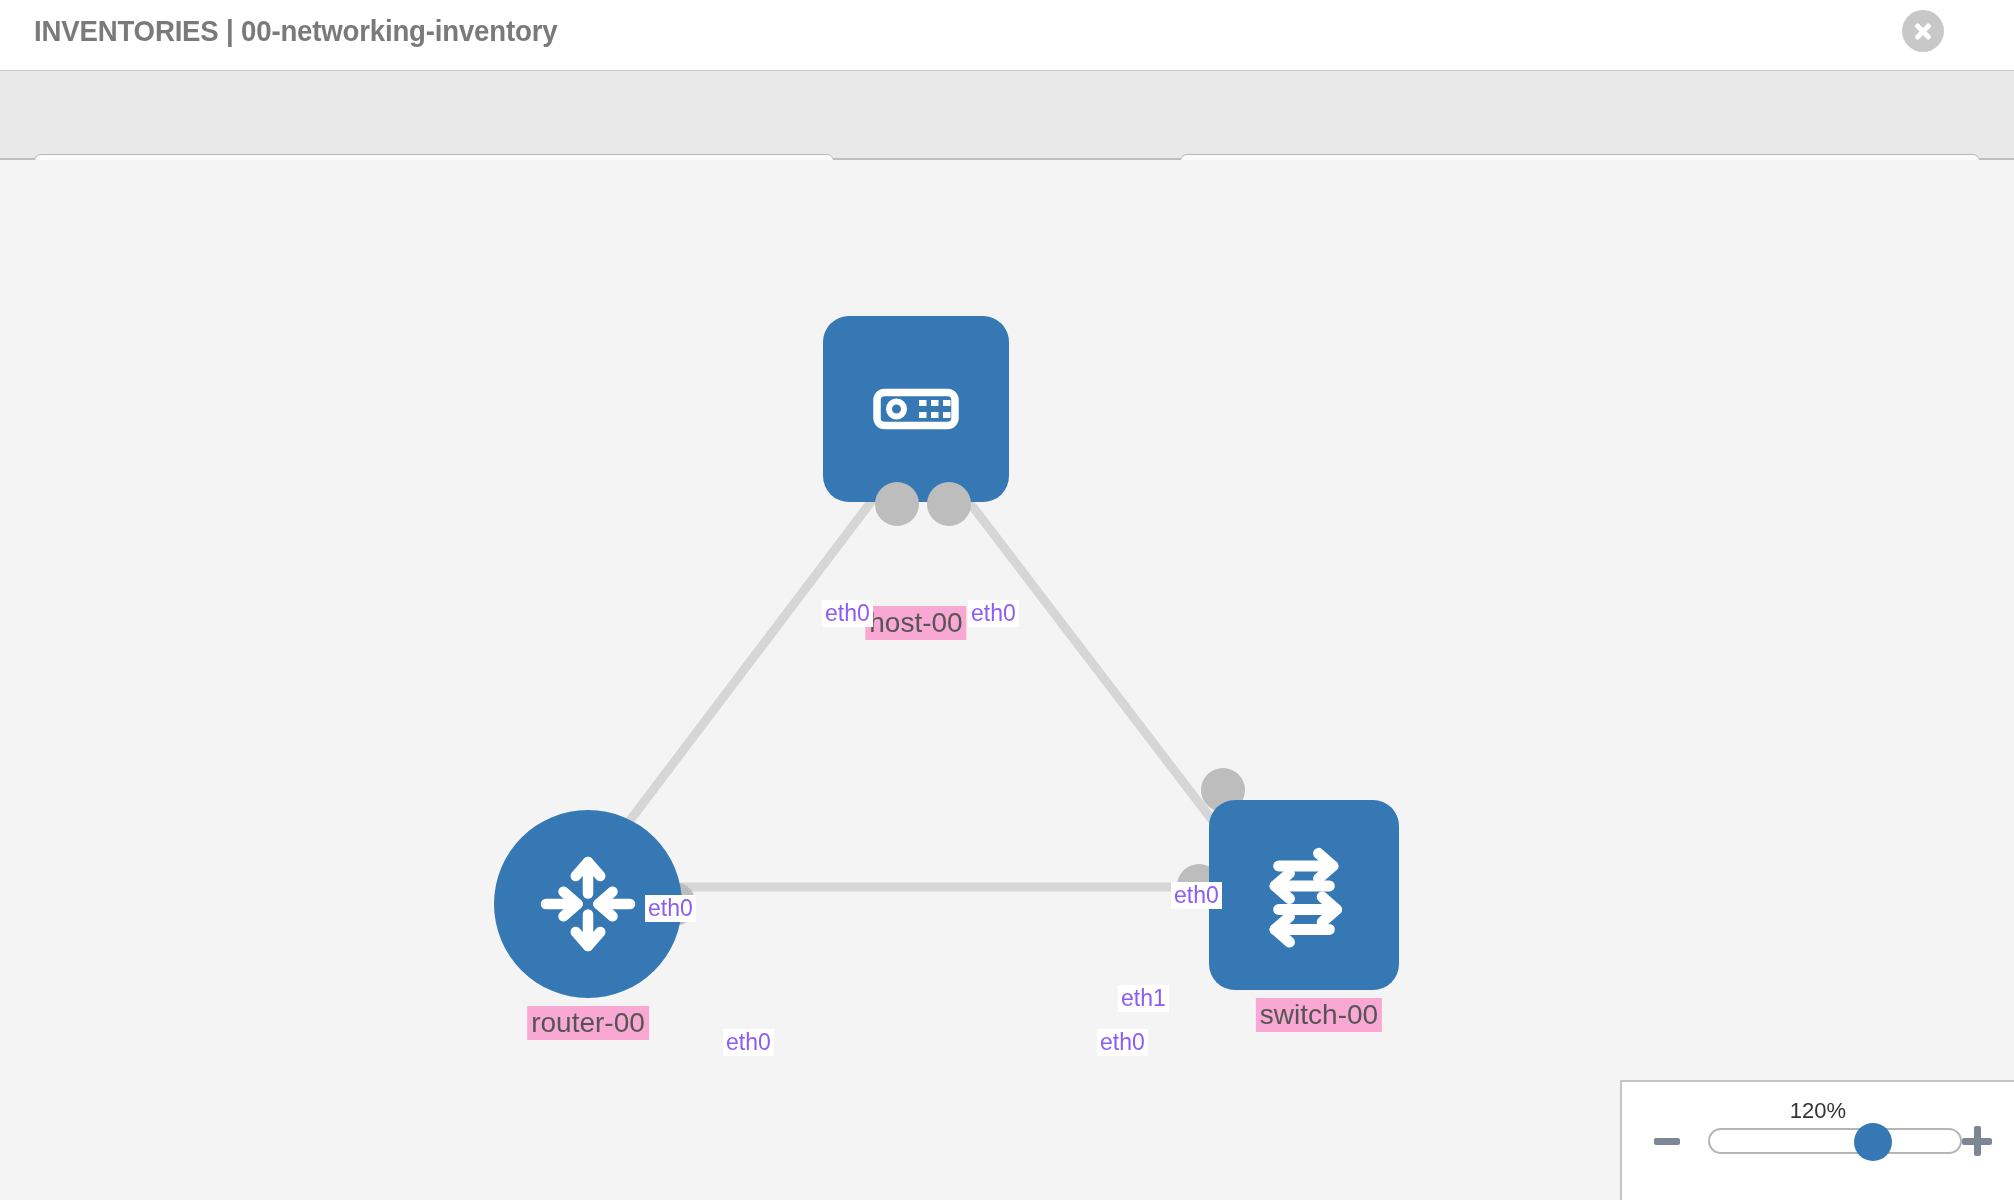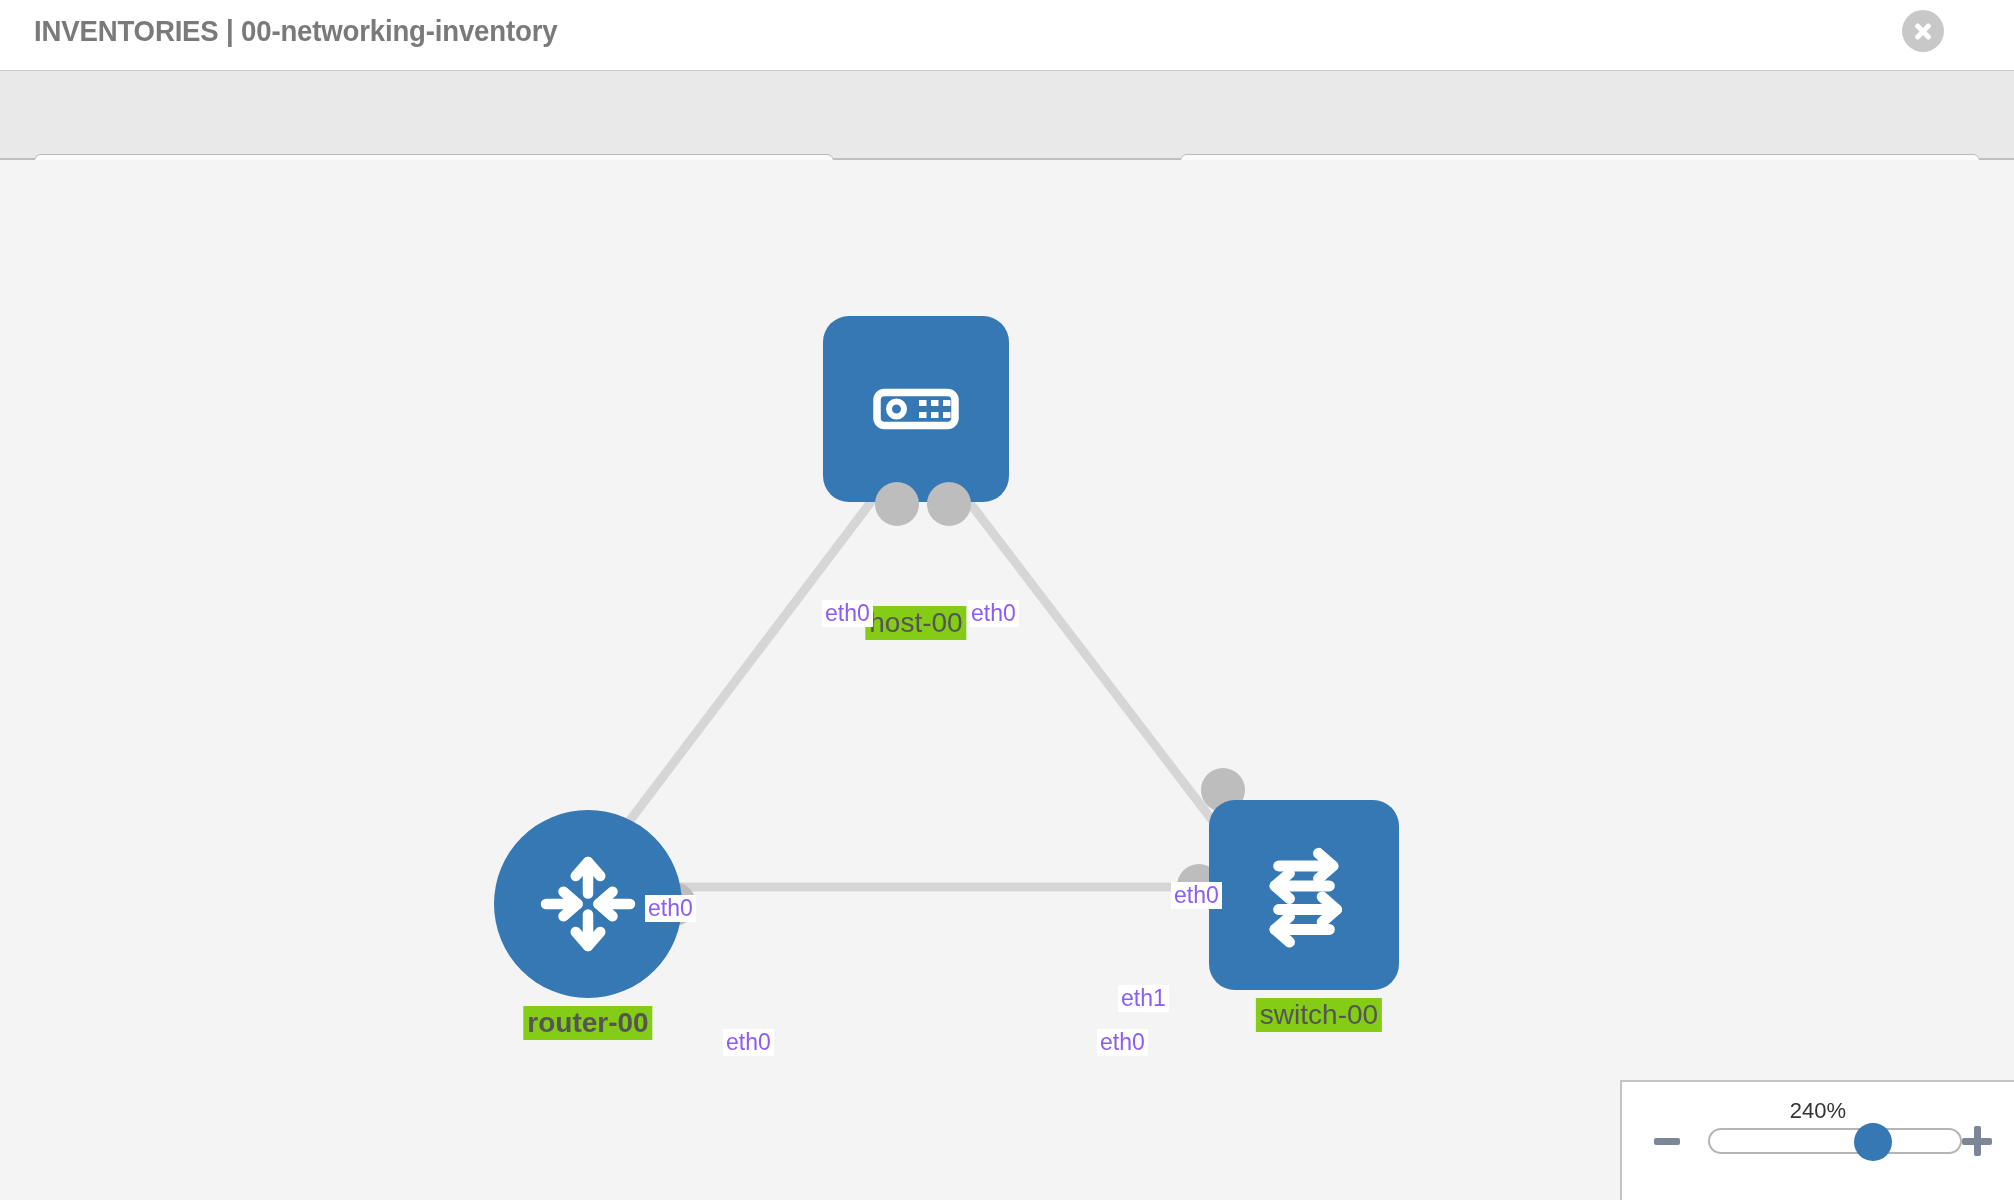--- a/index.html
+++ b/index.html
@@ -82,21 +82,21 @@
     position: absolute; left: 0; top: 0;
     background: #3578b4;
     display: flex; align-items: center; justify-content: center;
   }
   .shape-rounded { border-radius: 26px; }
   .shape-circle  { border-radius: 50%; }
 
   .node-label {
     position: absolute; white-space: nowrap;
     font-size: 28px; color: #555555;
-    background: #84cc16; padding: 1px 4px;
+    background: #f9a8d4; padding: 1px 4px;
     left: 50%; transform: translateX(-50%);
   }
 
   .port {
     position: absolute; width: 44px; height: 44px;
     border-radius: 50%; background: #bdbdbd;
   }
 
   .edge-label {
     position: absolute; white-space: nowrap;
@@ -216,21 +216,21 @@
               <path d="M25 16 L32 8 L39 16"></path>
             <path d="M32 56 L32 38"></path>
               <path d="M25 48 L32 56 L39 48"></path>
             <path d="M8 32 L26 32"></path>
               <path d="M18 25 L26 32 L18 39"></path>
             <path d="M56 32 L38 32"></path>
               <path d="M46 25 L38 32 L46 39"></path>
           </g>
         </svg>
       </div>
-      <div class="node-label" style="top:196px;font-weight:bold;">router-00</div>
+      <div class="node-label" style="top:196px;">router-00</div>
     </div>
 
     <div class="node" style="left:1209px; top:640px; width:220px; height:190px;">
       <div class="port" style="left:-8px; top:-32px;"></div>
       <div class="port" style="left:-32px; top:64px;"></div>
       <div class="node-shape shape-rounded" style="width:190px; height:190px;">
         <svg viewBox="0 0 64 64" width="116" height="116" aria-hidden="true">
           <g stroke="#ffffff" stroke-width="6" stroke-linecap="round" stroke-linejoin="round" fill="none">
             <path d="M18 16 L48 16"></path>
               <path d="M40 9 L48 16 L40 23"></path>
@@ -250,21 +250,21 @@
     <div class="edge-label" style="left:968px; top:440px;">eth0</div>
     <div class="edge-label" style="left:645px; top:735px;">eth0</div>
     <div class="edge-label" style="left:1171px; top:722px;">eth0</div>
     <div class="edge-label" style="left:723px; top:869px;">eth0</div>
     <div class="edge-label" style="left:1097px; top:869px;">eth0</div>
     <div class="edge-label" style="left:1118px; top:825px;">eth1</div>
 
   </div>
 
   <div class="zoom-widget">
-    <div class="zoom-pct">240%</div>
+    <div class="zoom-pct">120%</div>
     <div class="zoom-minus"></div>
     <div class="zoom-track">
       <div class="zoom-thumb" id="zoom-thumb" style="left: 144.16px;"></div>
     </div>
     <div class="zoom-plus"></div>
   </div>
 
 </div>
 
 </body></html>

